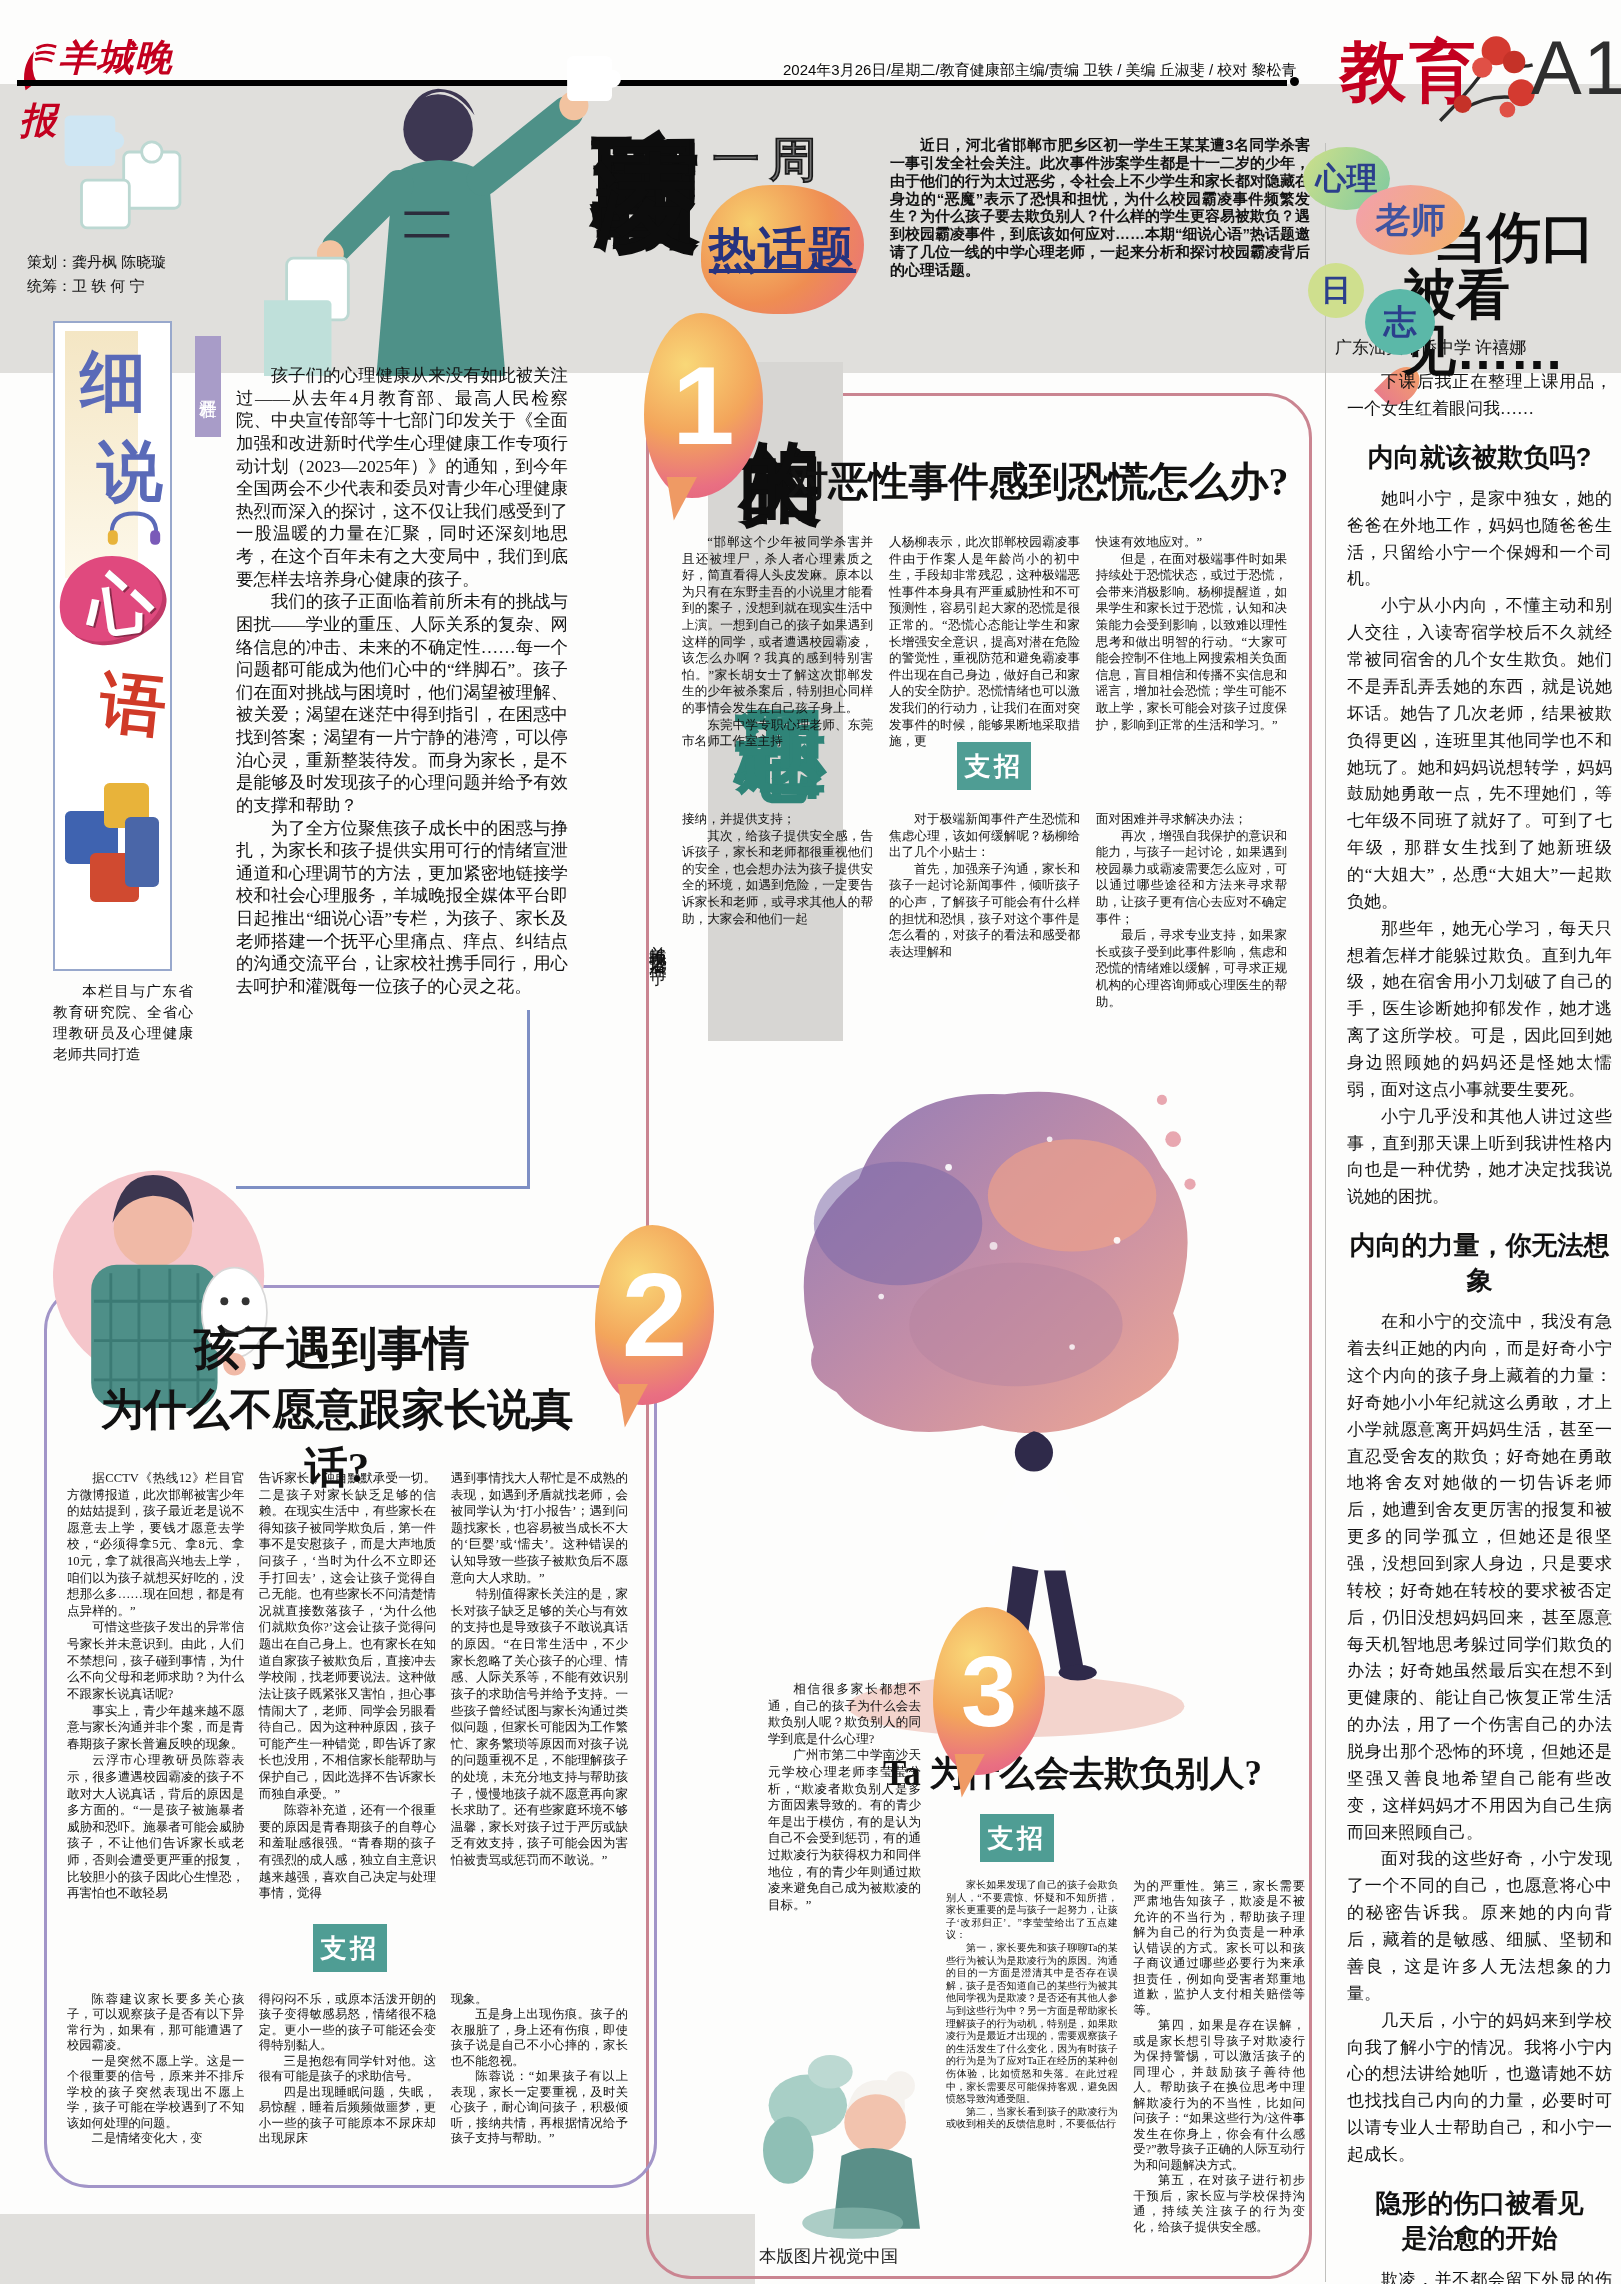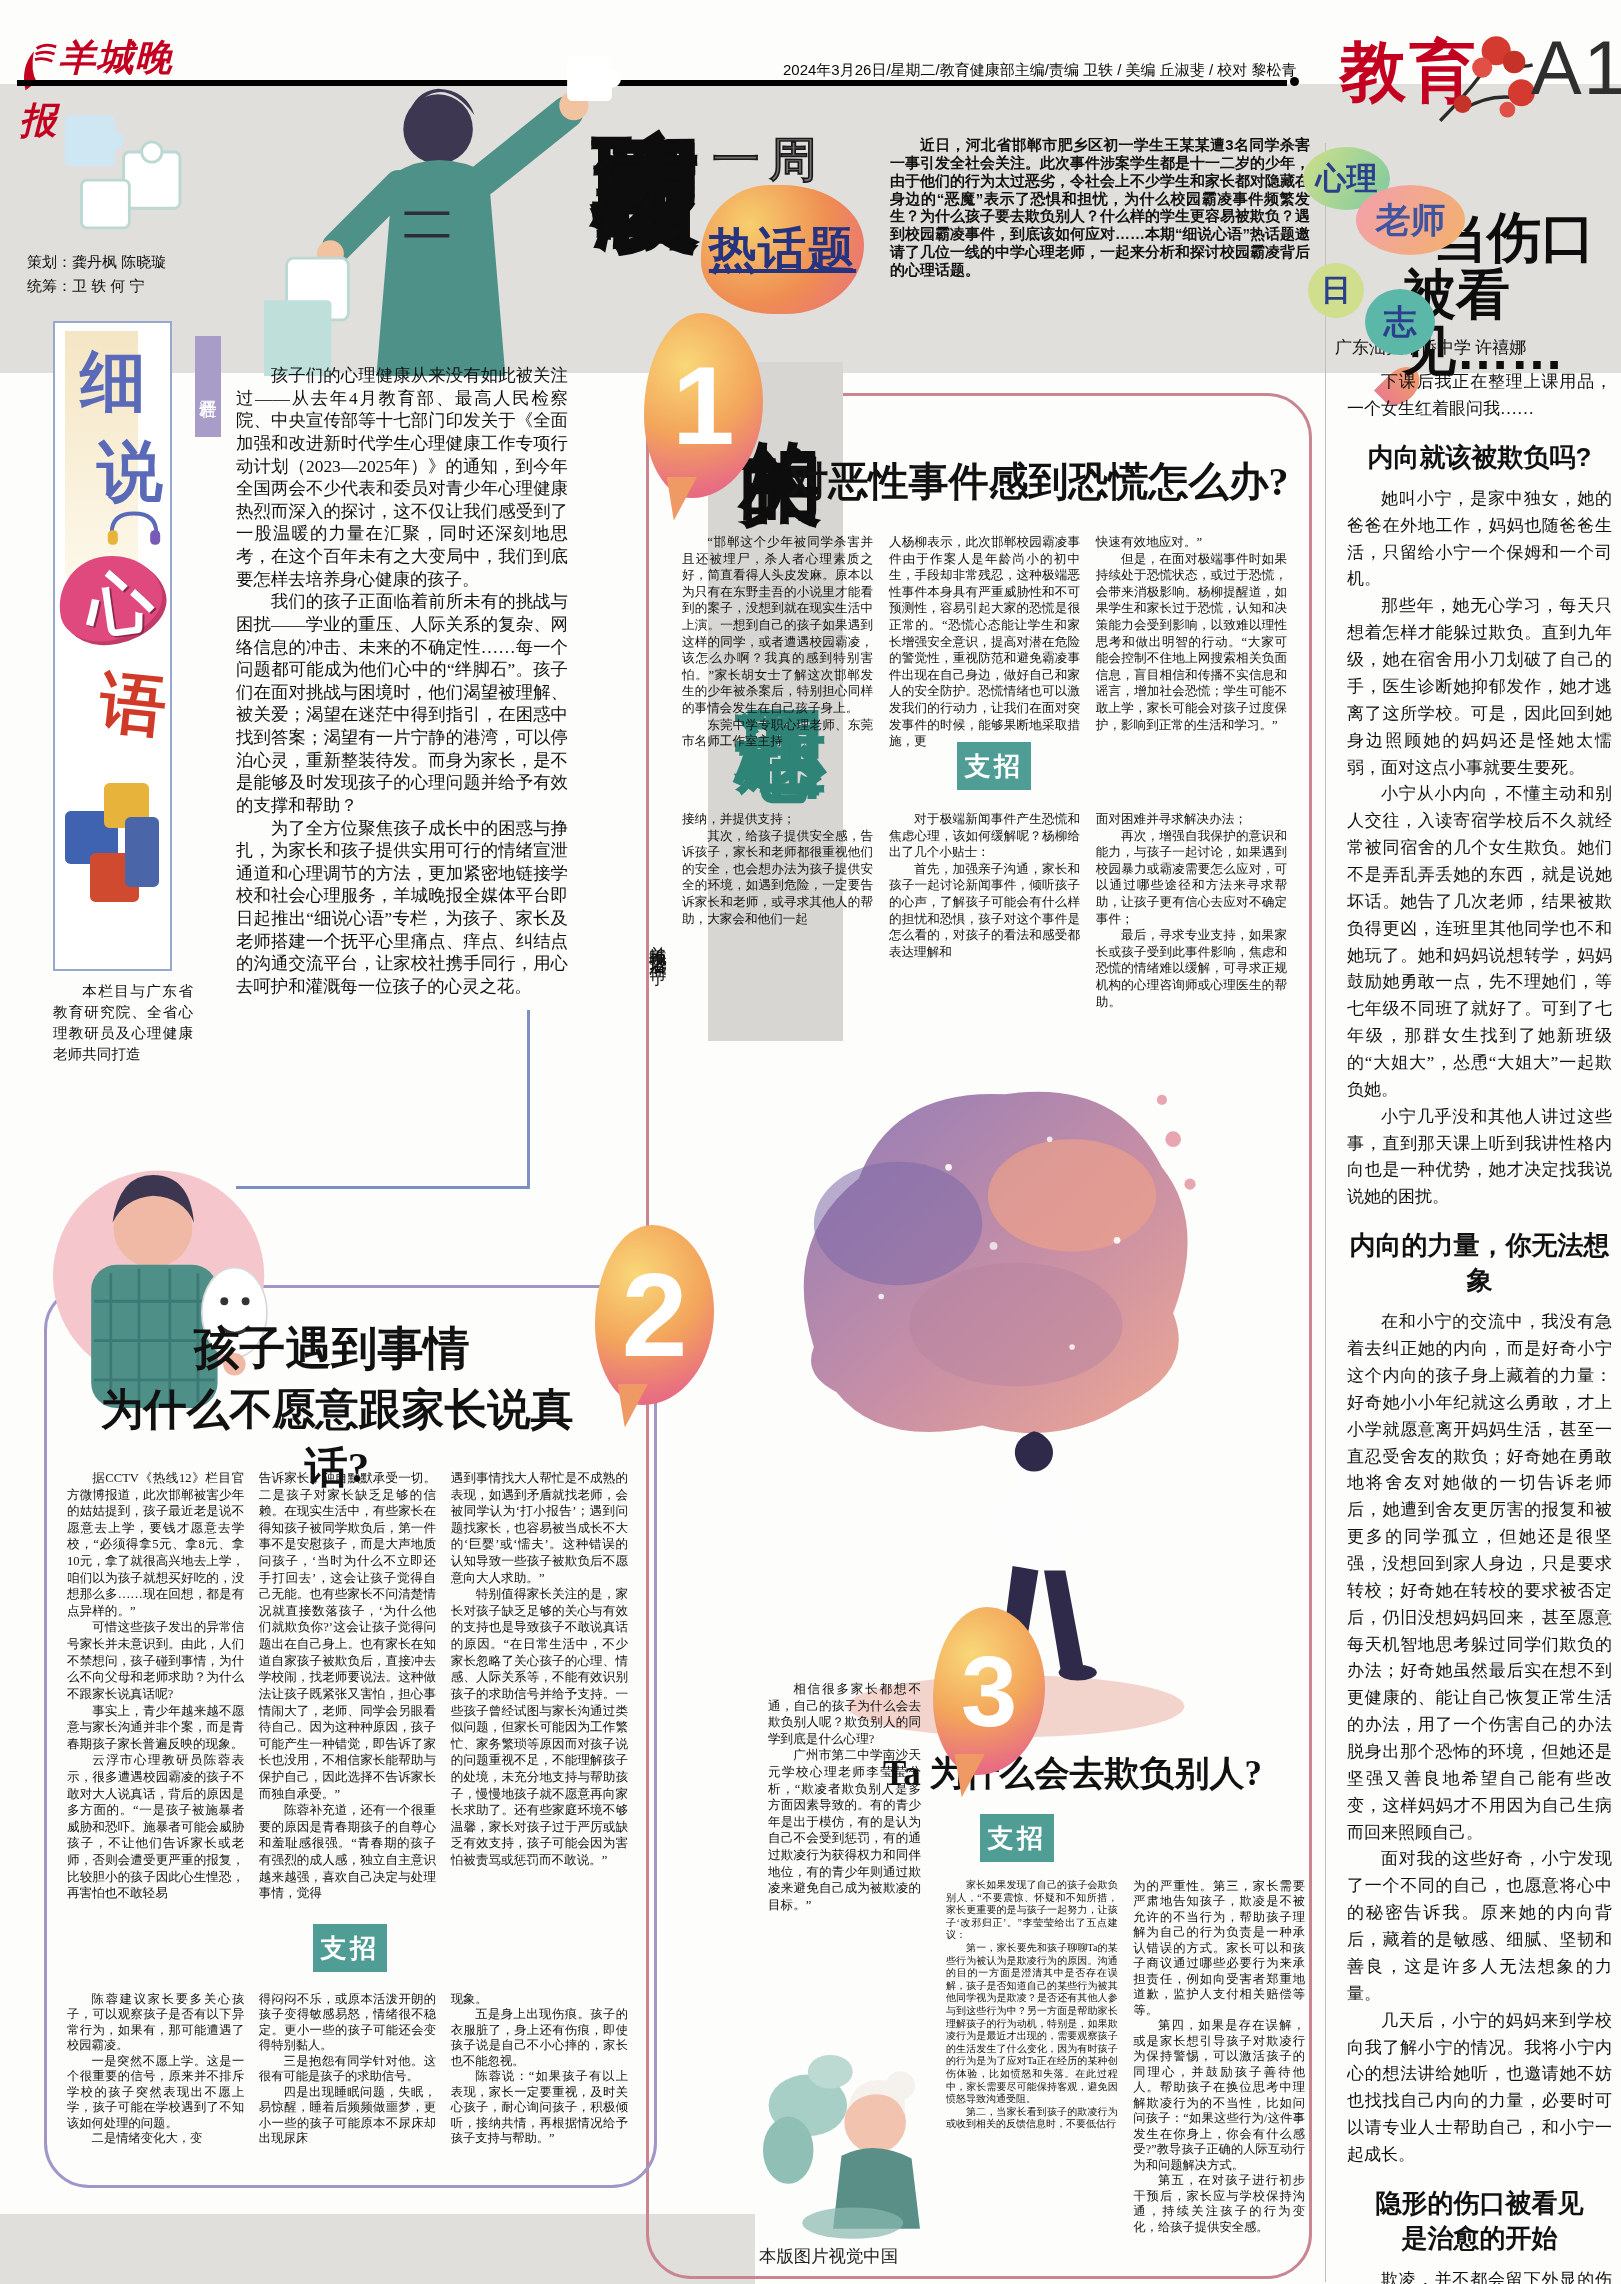--- a/index.html
+++ b/index.html
@@ -139,22 +139,22 @@
   <div class="abs sans" style="left:1402px;top:209px;font-size:54px;font-weight:900;line-height:1.05;z-index:3;color:#0d0d0d;">
     <div style="padding-left:31px;">当伤口</div>
     <div>被看见……</div>
   </div>
   <div class="abs serif" style="left:1335px;top:336px;font-size:17px;z-index:3;">广东汕头华侨中学 许禧娜</div>
   <div class="abs jtext serif" style="left:1347px;top:369px;width:265px;height:1915px;font-size:17px;line-height:1.58;overflow:hidden;z-index:3;">
     <p>下课后我正在整理上课用品，一个女生红着眼问我……</p>
     <div class="diary-sub">内向就该被欺负吗?</div>
     <div class="jtext">
         <p>她叫小宁，是家中独女，她的爸爸在外地工作，妈妈也随爸爸生活，只留给小宁一个保姆和一个司机。</p>
+        <p>小宁从小内向，不懂主动和别人交往，入读寄宿学校后不久就经常被同宿舍的几个女生欺负。她们不是弄乱弄丢她的东西，就是说她坏话。她告了几次老师，结果被欺负得更凶，连班里其他同学也不和她玩了。她和妈妈说想转学，妈妈鼓励她勇敢一点，先不理她们，等七年级不同班了就好了。可到了七年级，那群女生找到了她新班级的“大姐大”，怂恿“大姐大”一起欺负她。</p>
         <p>那些年，她无心学习，每天只想着怎样才能躲过欺负。直到九年级，她在宿舍用小刀划破了自己的手，医生诊断她抑郁发作，她才逃离了这所学校。可是，因此回到她身边照顾她的妈妈还是怪她太懦弱，面对这点小事就要生要死。</p>
-        <p>小宁从小内向，不懂主动和别人交往，入读寄宿学校后不久就经常被同宿舍的几个女生欺负。她们不是弄乱弄丢她的东西，就是说她坏话。她告了几次老师，结果被欺负得更凶，连班里其他同学也不和她玩了。她和妈妈说想转学，妈妈鼓励她勇敢一点，先不理她们，等七年级不同班了就好了。可到了七年级，那群女生找到了她新班级的“大姐大”，怂恿“大姐大”一起欺负她。</p>
         <p>小宁几乎没和其他人讲过这些事，直到那天课上听到我讲性格内向也是一种优势，她才决定找我说说她的困扰。</p>
       </div>
     <div class="diary-sub">内向的力量，你无法想象</div>
     <div class="jtext">
         <p>在和小宁的交流中，我没有急着去纠正她的内向，而是好奇小宁这个内向的孩子身上藏着的力量：好奇她小小年纪就这么勇敢，才上小学就愿意离开妈妈生活，甚至一直忍受舍友的欺负；好奇她在勇敢地将舍友对她做的一切告诉老师后，她遭到舍友更厉害的报复和被更多的同学孤立，但她还是很坚强，没想回到家人身边，只是要求转校；好奇她在转校的要求被否定后，仍旧没想妈妈回来，甚至愿意每天机智地思考躲过同学们欺负的办法；好奇她虽然最后实在想不到更健康的、能让自己恢复正常生活的办法，用了一个伤害自己的办法脱身出那个恐怖的环境，但她还是坚强又善良地希望自己能有些改变，这样妈妈才不用因为自己生病而回来照顾自己。</p>
         <p>面对我的这些好奇，小宁发现了一个不同的自己，也愿意将心中的秘密告诉我。原来她的内向背后，藏着的是敏感、细腻、坚韧和善良，这是许多人无法想象的力量。</p>
         <p>几天后，小宁的妈妈来到学校向我了解小宁的情况。我将小宁内心的想法讲给她听，也邀请她不妨也找找自己内向的力量，必要时可以请专业人士帮助自己，和小宁一起成长。</p>
       </div>
     <div class="diary-sub">
       <div>隐形的伤口被看见</div>

